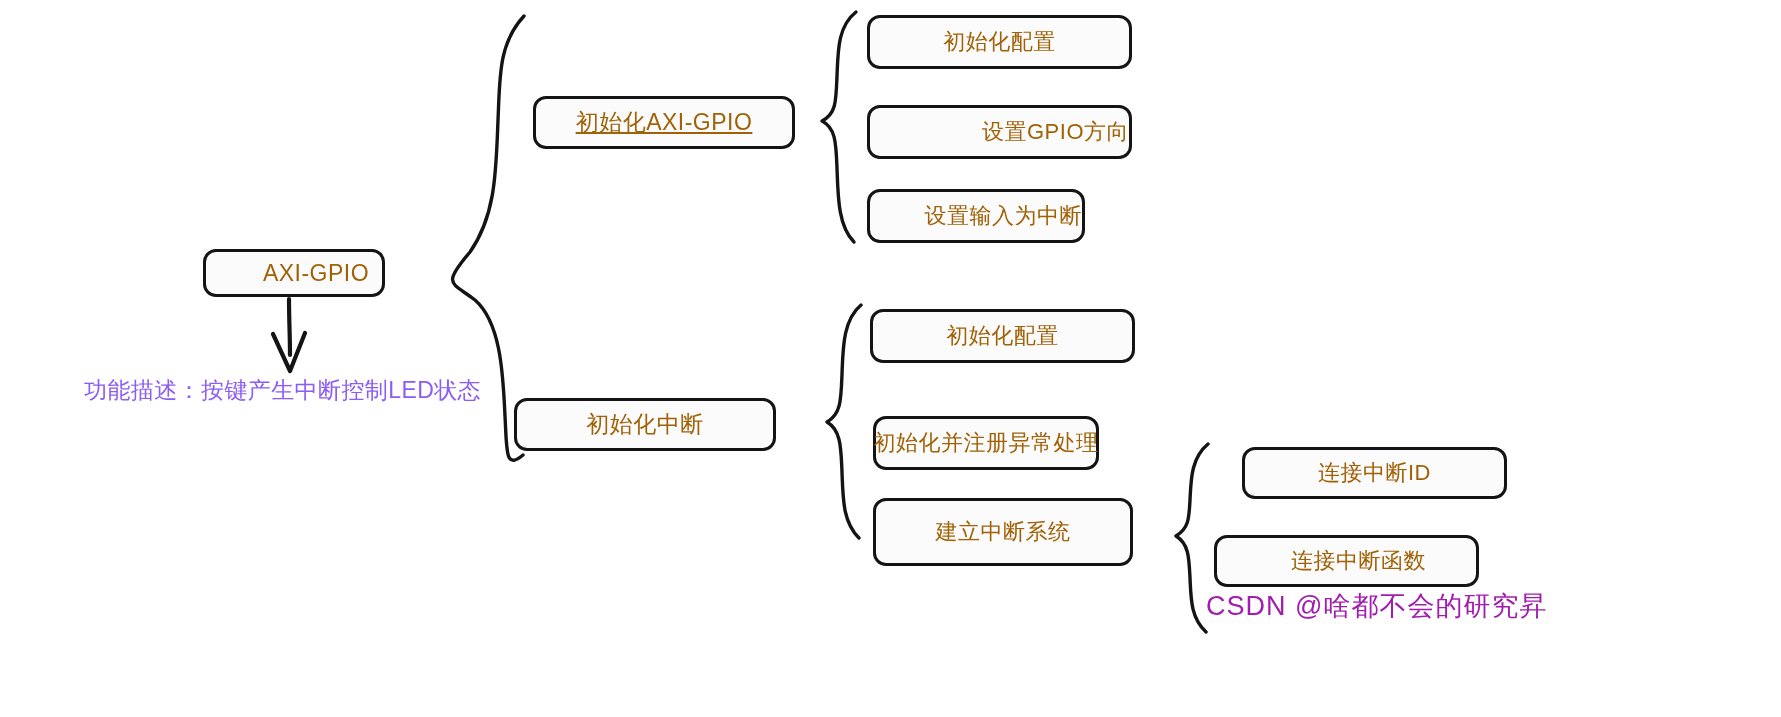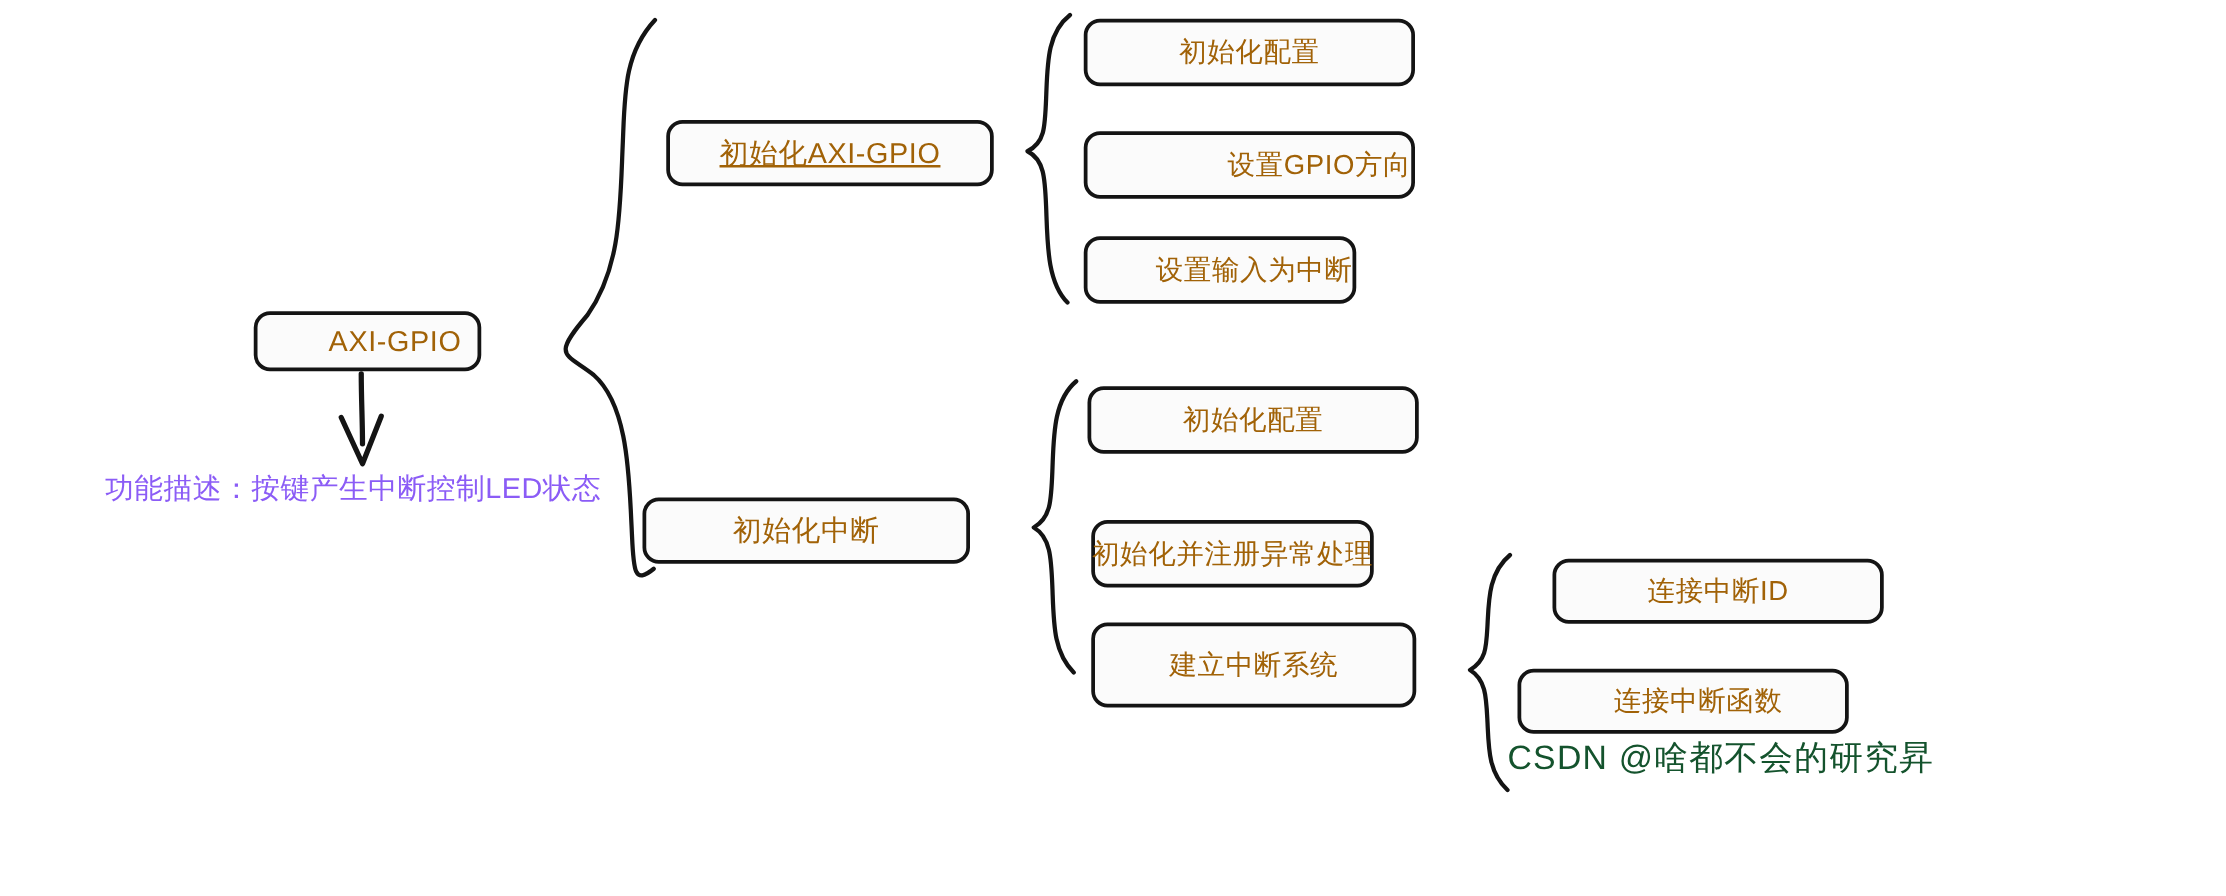--- a/index.html
+++ b/index.html
@@ -73,21 +73,21 @@
     color: #8b5cf6;
     white-space: nowrap;
     letter-spacing: 0.4px;
   }
 
   .watermark {
     position: absolute;
     left: 1206px;
     top: 588px;
     font-size: 27px;
-    color: #14532d;
+    color: #a21caf;
     white-space: nowrap;
     letter-spacing: 1px;
     user-select: none;
   }
 </style>
 </head>
 <body>
 
 <svg id="canvas" viewBox="0 0 1781 717">
 

